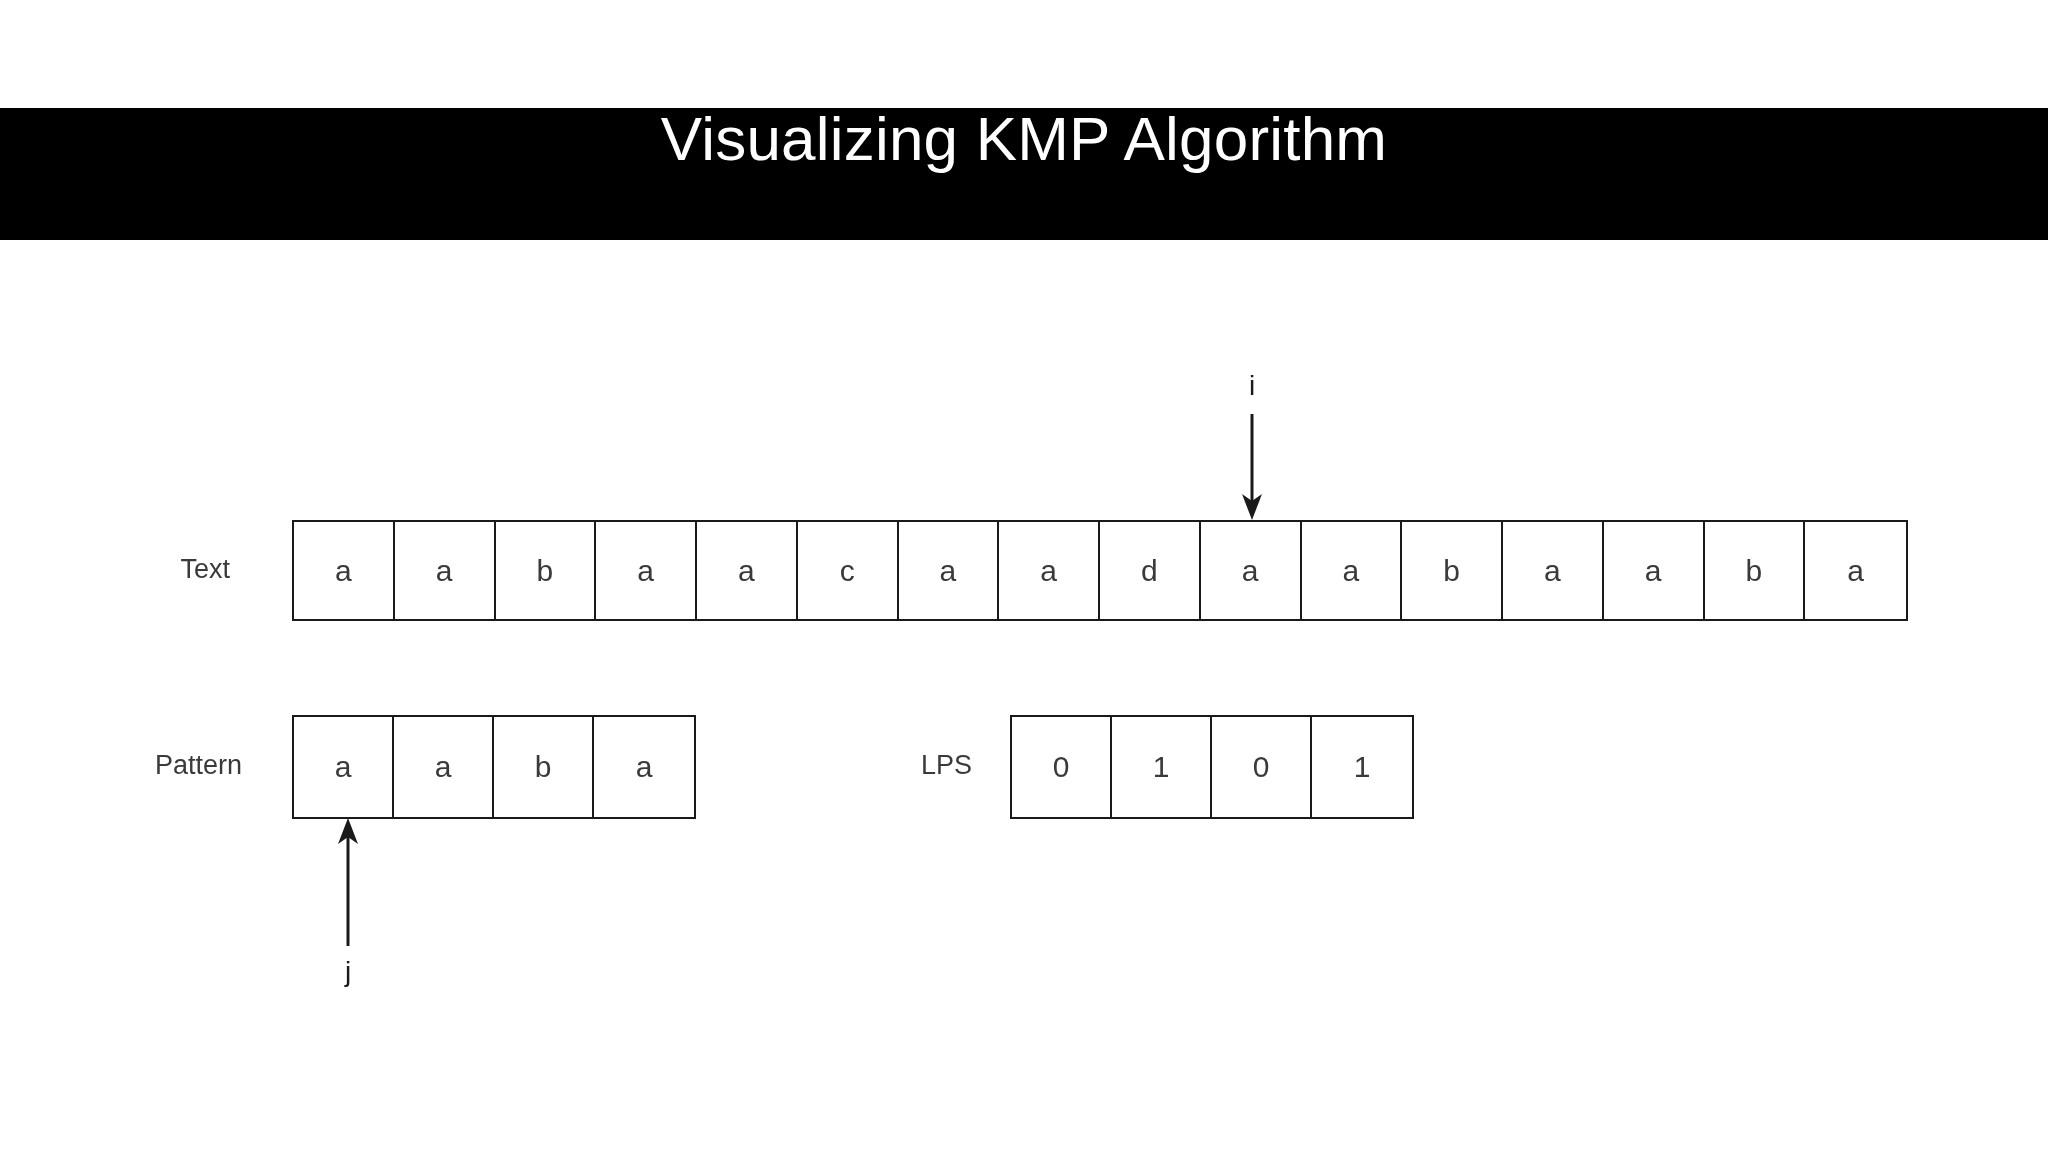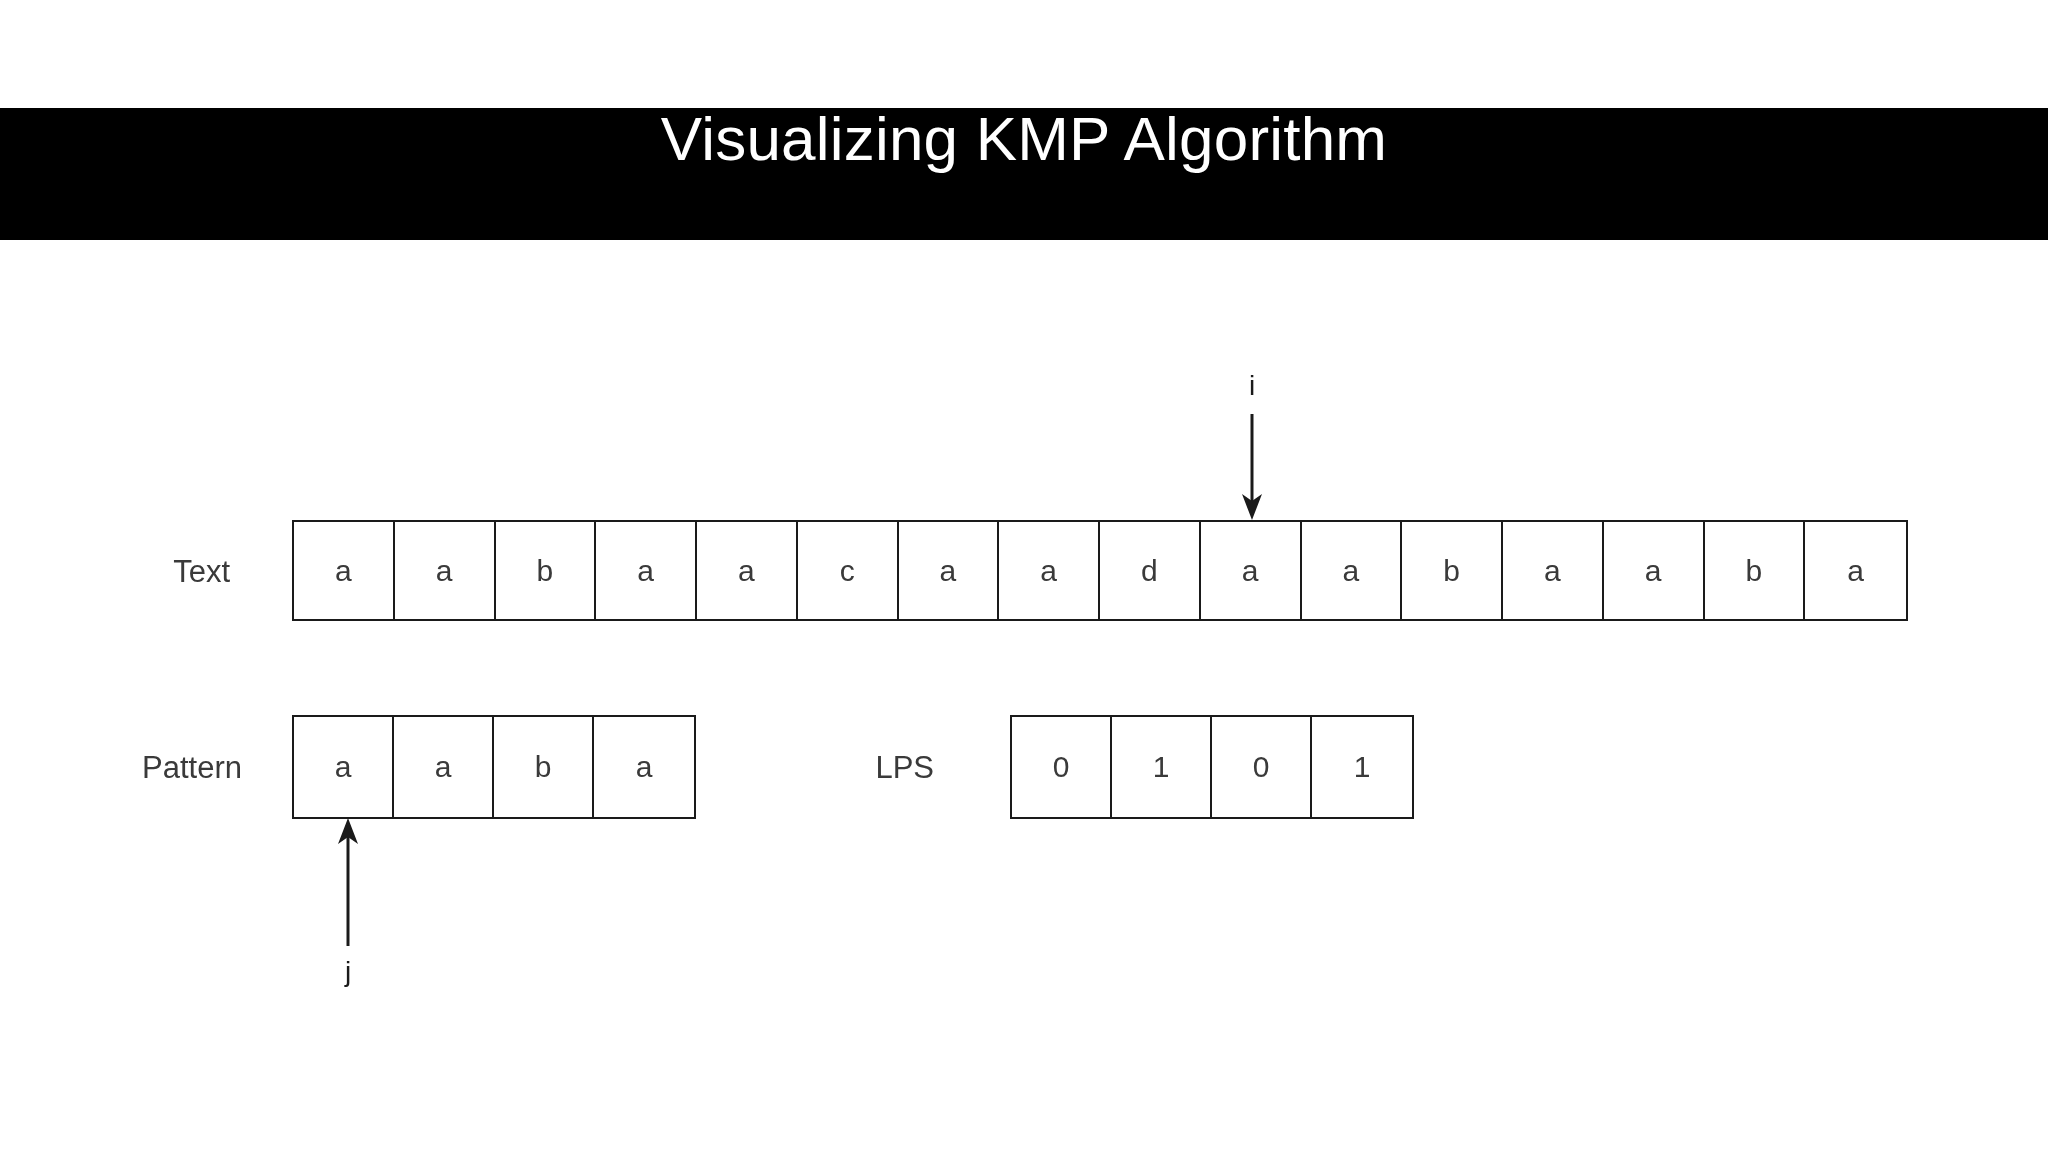--- a/index.html
+++ b/index.html
@@ -39,21 +39,21 @@
     font-weight: 400;
     letter-spacing: 0.2px;
     line-height: 1;
     white-space: nowrap;
   }
 
   
   .row-label {
     position: absolute;
     font-family: "Liberation Sans", sans-serif;
-    font-size: 31px;
+    font-size: 27px;
     font-weight: 400;
     color: #3a3a3a;
     text-align: right;
     white-space: nowrap;
     line-height: 1;
   }
 
   
   .cells {
     position: absolute;
@@ -140,21 +140,21 @@
     top: 818px;
     width: 40px;
     height: 180px;
   }
   #pointer-j .arrow-wrap { position: absolute; left: 0; top: 0; }
   #pointer-j .pointer-label { left: 0; top: 140px; }
 
   
   #label-text    { left: 60px;  top: 556px;  width: 170px; }
   #label-pattern { left: 32px;  top: 752px;  width: 210px; }
-  #label-lpsrow  { left: 764px; top: 752px;  width: 170px; }
+  #label-lpsrow  { left: 802px; top: 752px;  width: 170px; }
 </style>
 </head>
 <body>
 
 <div id="slide">
 
   <div class="banner">
     <div class="banner-title">Visualizing KMP Algorithm</div>
   </div>
 

